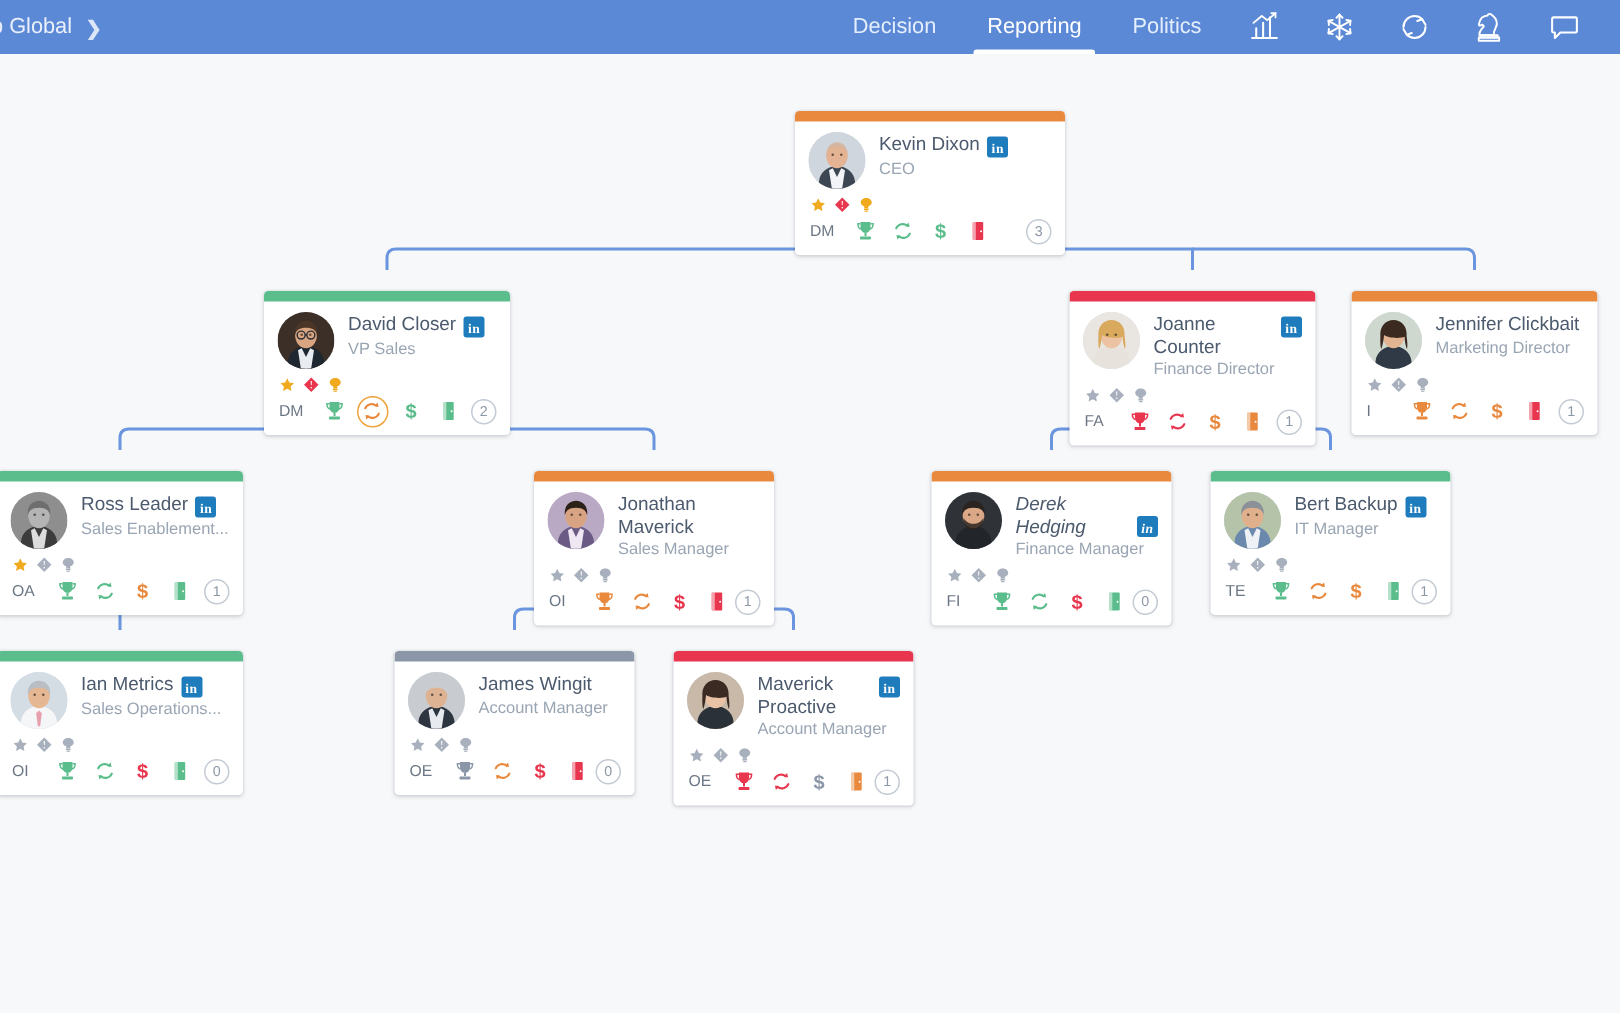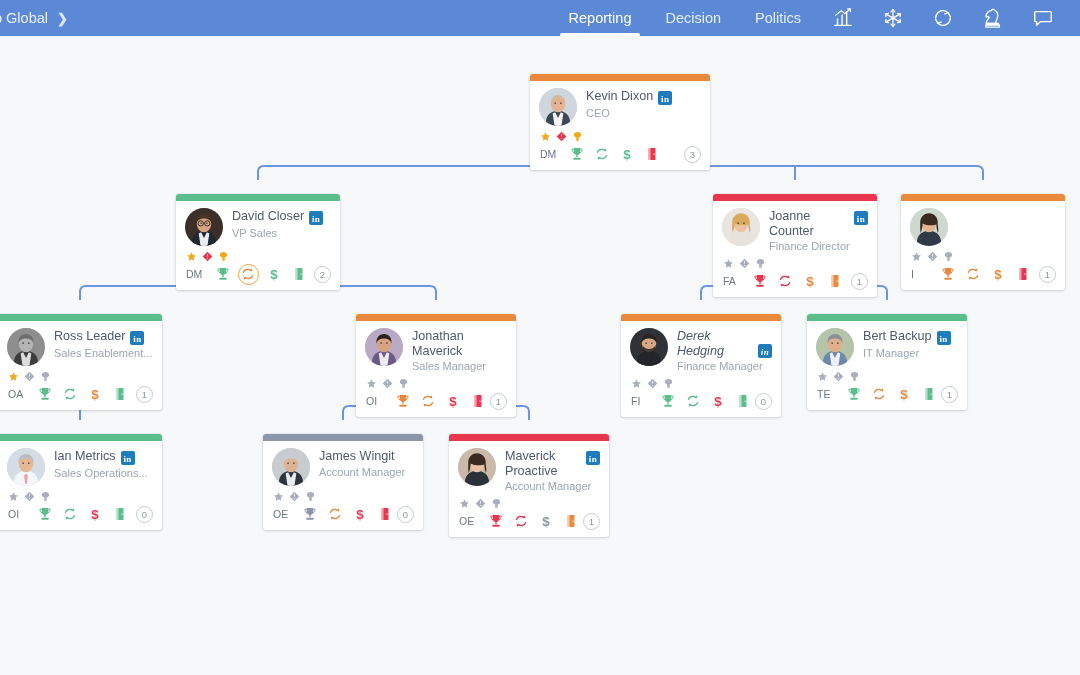--- a/index.html
+++ b/index.html
@@ -85,22 +85,22 @@
 </head>
 <body>
 
 <div class="topbar">
   <div class="crumbs">
     <span class="crumb first">p Global</span>
     <span class="sep">❯</span>
   </div>
 
   <div class="navright">
+    <div class="tab">Decision</div>
     <div class="tab active">Reporting</div>
-    <div class="tab">Decision</div>
     <div class="tab">Politics</div>
 
     <div class="navicon">
       <svg width="22" height="22" viewBox="0 0 24 24" fill="none" stroke="#fff" stroke-width="1.5" stroke-linecap="round">
         <path d="M3 20h18"></path>
           <path d="M6 20V13"></path>
           <path d="M11 20V9"></path>
           <path d="M16 20V5"></path>
         <path d="M4 9l6-5 4 3 6-5" stroke-width="1.3"></path>
           <path d="M17 2h3v3" stroke-width="1.3"></path>
@@ -415,20 +415,27 @@
     <rect width="40" height="40" fill="#cfd8cf"></rect>
     <path d="M20 24c-7 0-12 4.4-12.6 10.5C7 38 7 40 7 40h26s0-2-.4-5.5C32 28.4 27 24 20 24z" fill="#2f3a46"></path>
 
     <ellipse cx="20" cy="16.5" rx="7.6" ry="9" fill="#e2b492"></ellipse>
     <path d="M10.8 17c-.6-7 3.6-11.4 9.2-11.4S29.8 10 29.2 17c.6 4 .8 7.4.2 9.2-1.2-3.4-1.6-6.2-1.6-8.8-2.6 1.2-11.2 1.2-14.4-1.2-.4 3.4-.8 6.6-2 10-.6-1.8-.8-5.2-.6-9.2z" fill="#3a2a20"></path>
 
     <circle cx="17" cy="16" r=".9" fill="#3a3026" opacity=".75"></circle>
     <circle cx="23" cy="16" r=".9" fill="#3a3026" opacity=".75"></circle>
   </svg>
             </div>
+         <div class="who">
+           <div style="display:flex;align-items:flex-start;">
+             <span class="nm">Jennifer Clickbait</span>
+
+           </div>
+           <div class="ttl">Marketing Director</div>
+         </div>
        </div>
        <div class="badgerow">
             <span>
               <svg class="sm" viewBox="0 0 24 24">
                 <path fill="#a7b0bc" d="M12 2.6l3 6.1 6.7 1-4.8 4.7 1.1 6.7L12 17.9 6 21.1l1.1-6.7L2.3 9.7l6.7-1z"></path>
               </svg>
             </span>
             <span>
               <svg class="sm" viewBox="0 0 24 24">
                 <path fill="#a7b0bc" d="M12 1.5L22.5 12 12 22.5 1.5 12z"></path>

